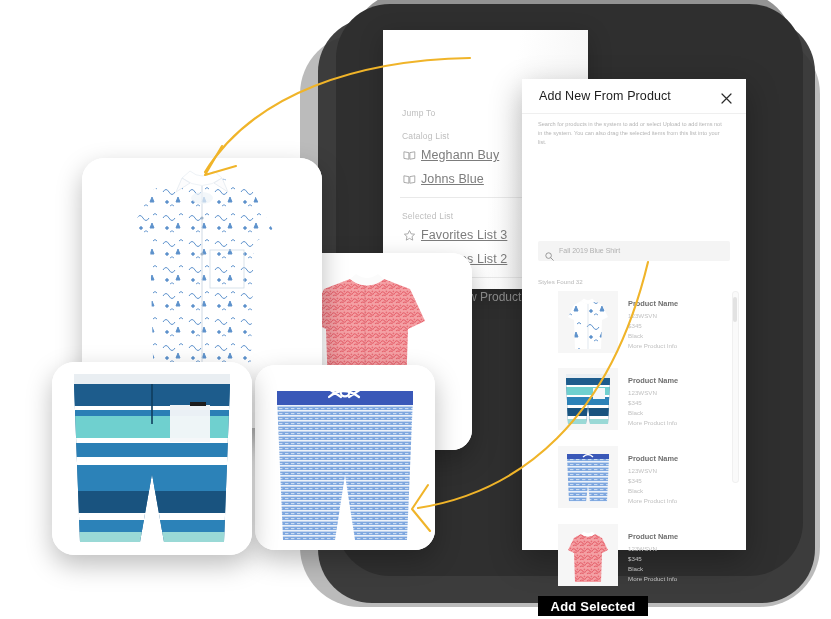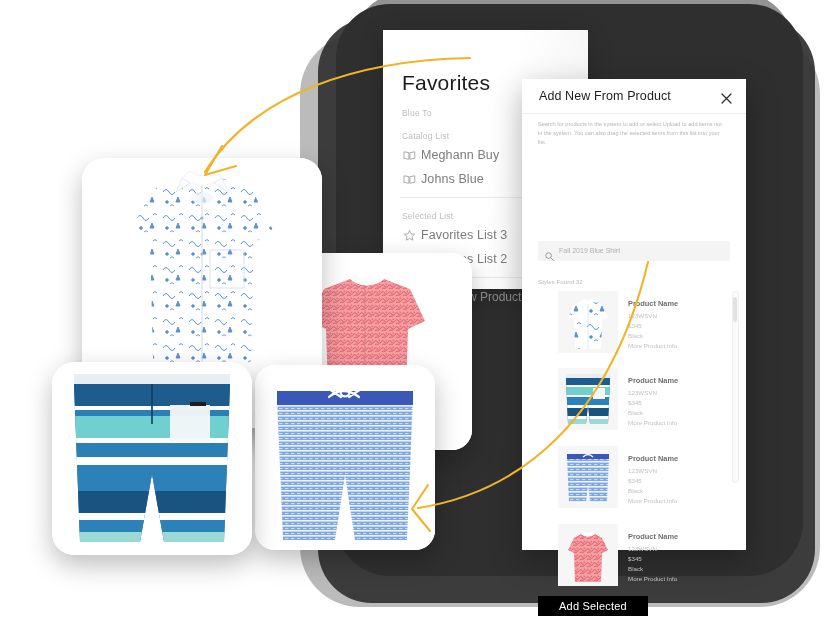--- a/index.html
+++ b/index.html
@@ -15,21 +15,21 @@
 
   
   #favPanel{position:absolute;left:383px;top:30px;width:205px;height:259px;
     background:linear-gradient(100deg,#ffffff 0%,#ffffff 55%,#f2f2f2 100%);
     box-shadow:0 6px 22px rgba(0,0,0,.22);}
   #favHeader{position:absolute;left:0;top:0;width:100%;height:49px;}
   #favTitle{position:absolute;left:19px;top:41px;font-size:21px;color:#1b1b1b;letter-spacing:.2px;}
   #favChevron{position:absolute;left:141px;top:47px;width:15px;height:15px;}
   #favChevron svg{display:block;}
   .sect-label{position:absolute;font-size:8.5px;color:#bdbdbd;letter-spacing:.2px;}
-  .fav-item{position:absolute;font-size:12.5px;color:#7c7c7c;letter-spacing:.1px;}
+  .fav-item{position:absolute;font-size:12.5px;color:#7c7c7c;letter-spacing:.1px;text-decoration:underline;}
   .fav-ico{position:absolute;width:13px;height:13px;}
   .divider{position:absolute;height:1px;background:#e9e9e9;left:17px;width:172px;}
   #addNewRow{position:absolute;left:17px;top:256px;width:175px;height:22px;}
   #addPlus{position:absolute;left:0px;top:3px;font-size:14px;color:#b9b9b9;line-height:14px;}
   #addNewLabel{position:absolute;left:28px;top:4px;font-size:12px;color:#8d8d8d;}
 
   
   .photoCard{position:absolute;background:#fff;border-radius:22px;overflow:hidden;
     box-shadow:0 10px 26px rgba(0,0,0,.26);}
   #cardRed{left:262px;top:253px;width:210px;height:197px;border-radius:20px;}
@@ -49,45 +49,44 @@
   #searchText{position:absolute;left:21px;top:6px;font-size:7px;color:#b0b0b0;}
   #stylesFound{position:absolute;left:16px;top:199px;font-size:6.2px;color:#b9b9b9;}
   #listWrap{position:absolute;left:16px;top:212px;width:200px;height:290px;}
   .prow{position:absolute;left:0;width:194px;height:70px;}
   .pthumb{position:absolute;left:20px;top:0;width:60px;height:62px;background:#f6f6f6;overflow:hidden;}
   .pname{position:absolute;left:90px;top:8px;font-size:7.4px;font-weight:bold;color:#6f6f6f;}
   .pmeta{position:absolute;left:90px;font-size:6.2px;color:#c1c1c1;line-height:1;}
   #sbTrack{position:absolute;left:210px;top:212px;width:5px;height:190px;background:#fafafa;border:1px solid #f0f0f0;border-radius:3px;}
   #sbThumb{position:absolute;left:211px;top:218px;width:4px;height:25px;background:#e2e2e2;border-radius:3px;}
   #addSelected{position:absolute;left:16px;top:517px;width:110px;height:20px;background:#000;color:#fff;
-    font-size:11px;font-weight:normal;display:flex;align-items:center;justify-content:center;letter-spacing:.2px;cursor:pointer;}
+    font-size:13px;font-weight:bold;display:flex;align-items:center;justify-content:center;letter-spacing:.2px;cursor:pointer;}
 
   
   #arrows{position:absolute;left:0;top:0;width:831px;height:619px;pointer-events:none;}
 </style>
 </head>
 <body>
 
 <div id="stage">
 
   <div class="backdrop bd4"></div>
   <div class="backdrop bd3"></div>
   <div class="backdrop bd1"></div>
   <div class="backdrop bd2"></div>
 
   <div id="favPanel">
     <div id="favHeader"></div>
-    <div id="favTitle">Favorites</div>
     <div id="favChevron">
       <svg width="15" height="15" viewBox="0 0 15 15">
           <path d="M2 5 L7.5 10.5 L13 5" stroke="#1b1b1b" stroke-width="1.4" fill="none" stroke-linecap="round"></path>
         </svg>
     </div>
 
-    <div class="sect-label" style="left:19px;top:78px;">Blue To</div>
+    <div class="sect-label" style="left:19px;top:78px;">Jump To</div>
     <div class="sect-label" style="left:19px;top:101px;text-align:center;">Catalog List</div>
 
     <div class="fav-ico" style="left:20px;top:118px;">
       <svg width="13" height="13" viewBox="0 0 14 14">
           <path d="M1 3 L6.3 3.9 L6.3 11 L1 10.1 Z M12.7 3 L7.4 3.9 L7.4 11 L12.7 10.1 Z" stroke="#9b9b9b" stroke-width=".9" fill="none"></path>
         </svg>
     </div>
     <div class="fav-item" style="left:38px;top:118px;">Meghann Buy</div>
 
     <div class="fav-ico" style="left:20px;top:142px;">

